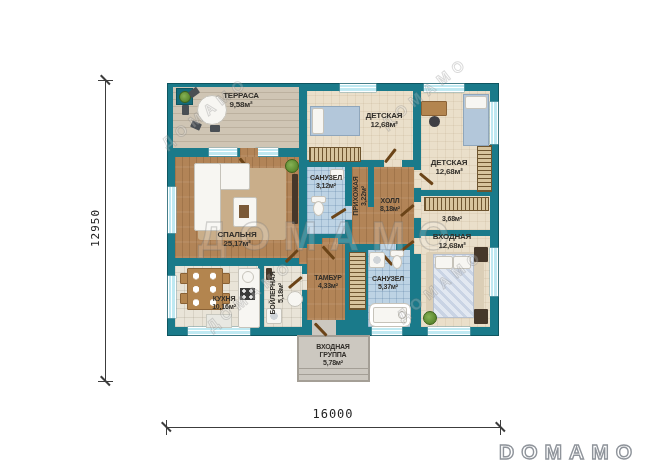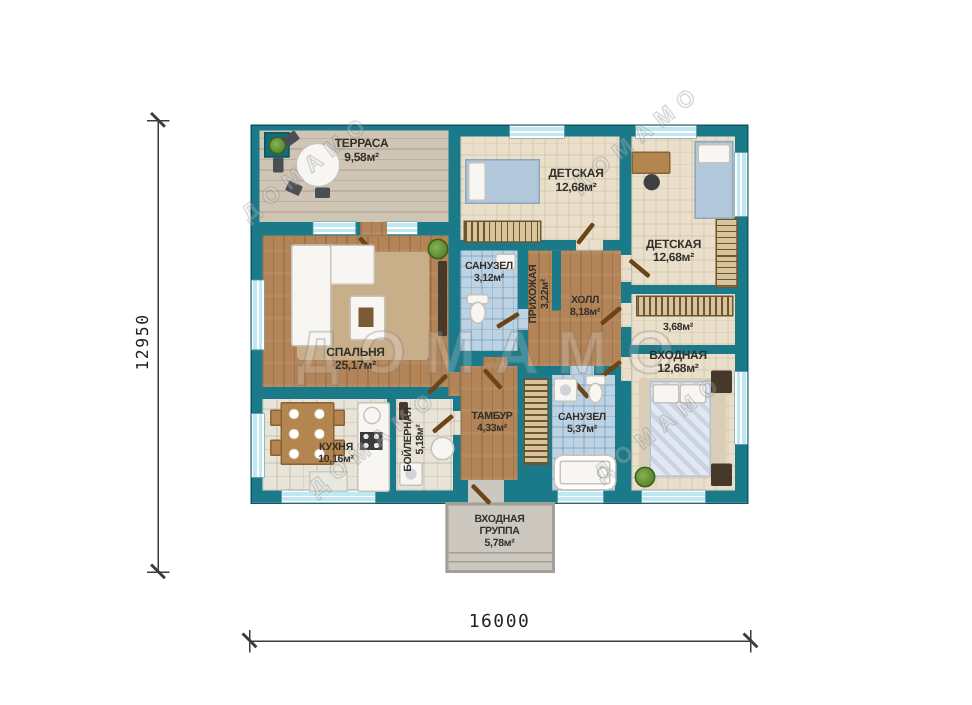--- a/index.html
+++ b/index.html
@@ -266,14 +266,15 @@
   <div class="tick" style="left:99px;top:380px"></div>
   <div class="dimtxt vert" style="left:95px;top:228px">12950</div>
 
   <div class="dim" style="left:166px;top:427px;width:334px;height:1px"></div>
   <div class="dim" style="left:166px;top:420px;width:1px;height:15px"></div>
   <div class="dim" style="left:500px;top:420px;width:1px;height:15px"></div>
   <div class="tick" style="left:160px;top:426px"></div>
   <div class="tick" style="left:494px;top:426px"></div>
   <div class="dimtxt" style="left:333px;top:414px;font-size:12px">16000</div>
 
+  <div class="logo">DOMAMO</div>
 
 </div>
 
 </body></html>

